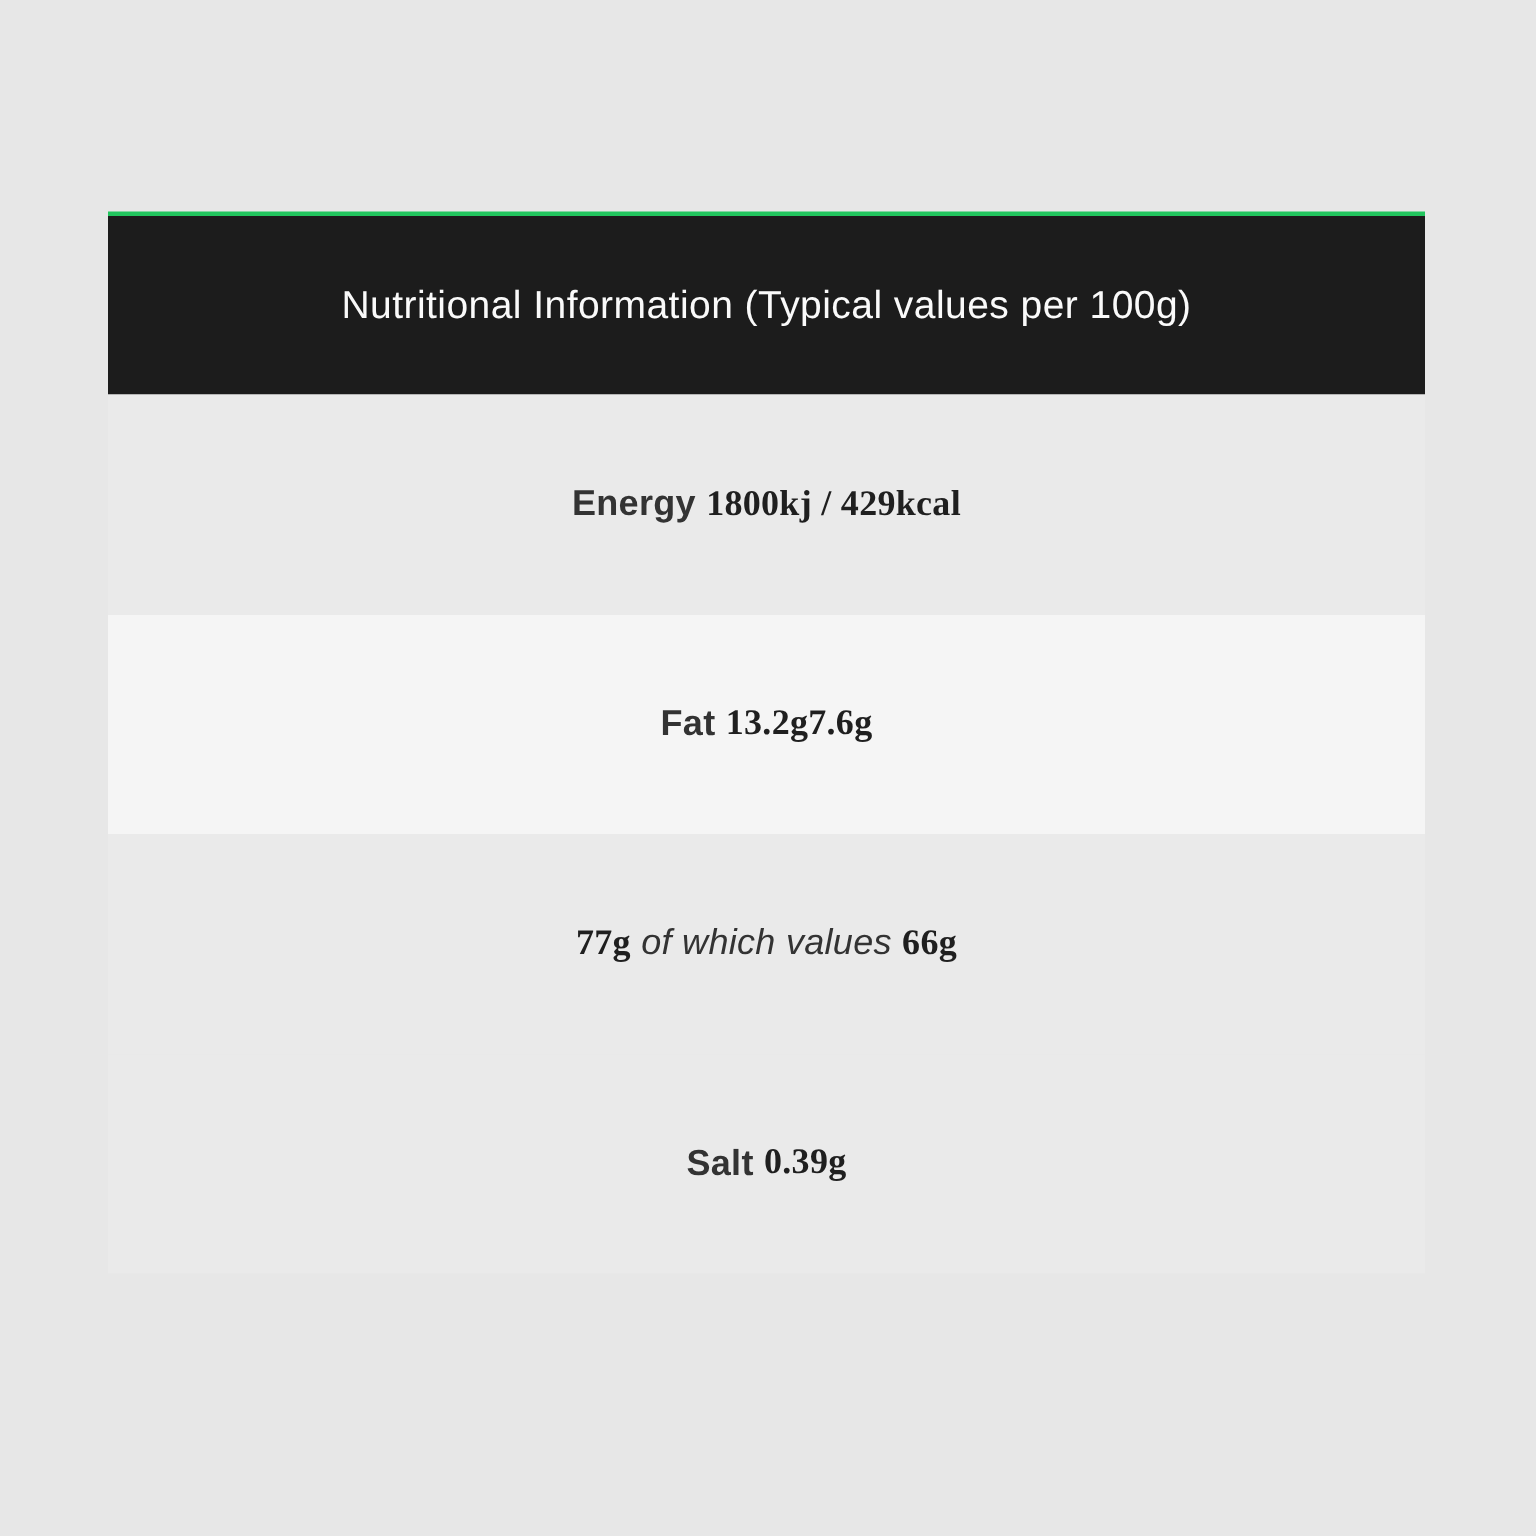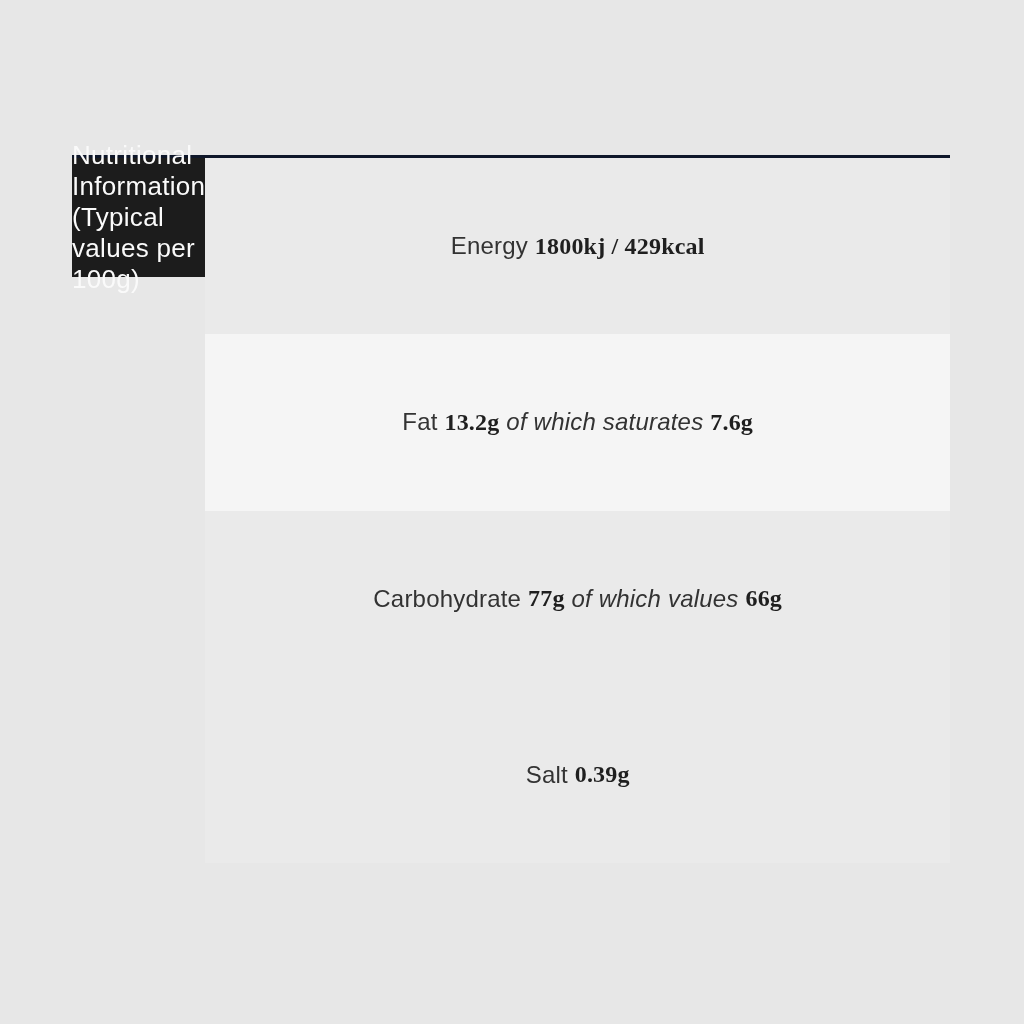--- a/index.html
+++ b/index.html
@@ -15,26 +15,26 @@
   html,body{width:1024px;height:1024px;}
   body{
     background:var(--page-bg);
     font-family:"Liberation Sans", sans-serif;
     position:relative;
     overflow:hidden;
   }
   .nutrition-table{
     position:absolute;
     left:72px;
-    top:155px;
+    top:141px;
     width:878px;
     height:708px;
-    border-top:3px solid #0f172a;
+    border-top:3px solid #22c55e;
     display:flex;
-    flex-direction:row;
+    flex-direction:column;
   }
   .table-header{
     height:119px;
     flex:0 0 119px;
     background:var(--header-bg);
     display:flex;
     align-items:center;
     justify-content:center;
   }
   .table-title{
@@ -52,45 +52,43 @@
     flex:1 1 0;
     display:flex;
     align-items:center;
     justify-content:center;
     font-size:24px;
     color:var(--row-text);
     letter-spacing:0.2px;
   }
   .table-row.row-dark{background:var(--row-dark);}
   .table-row.row-light{background:var(--row-light);}
-  .seg-regular{font-weight:400;font-style:normal;}
+  .seg-regular{font-weight:700;font-style:normal;}
   .seg-bold{font-weight:700;font-style:normal;color:var(--row-text-strong);font-family:Liberation Serif, serif;}
   .seg-italic{font-weight:400;font-style:italic;}
   .table-row span{white-space:pre;}
 </style>
 </head>
 <body>
 
 <div class="nutrition-table">
   <div class="table-header">
     <span class="table-title">Nutritional Information (Typical values per 100g)</span>
   </div>
   <div class="table-body" id="table-body">
       <div class="table-row row-dark">
         <span class="seg-regular">Energy </span>
         <span class="seg-bold">1800kj / 429kcal</span>
       </div>
       <div class="table-row row-light">
         <span class="seg-regular">Fat </span>
         <span class="seg-bold">13.2g</span>
-        <span class="seg-italic"> of which saturates </span>
         <span class="seg-bold">7.6g</span>
       </div>
       <div class="table-row row-dark">
-        <span class="seg-regular">Carbohydrate </span>
         <span class="seg-bold">77g</span>
         <span class="seg-italic"> of which values </span>
         <span class="seg-bold">66g</span>
       </div>
       <div class="table-row row-dark">
         <span class="seg-regular">Salt </span>
         <span class="seg-bold">0.39g</span>
       </div>
     </div>
 </div>

